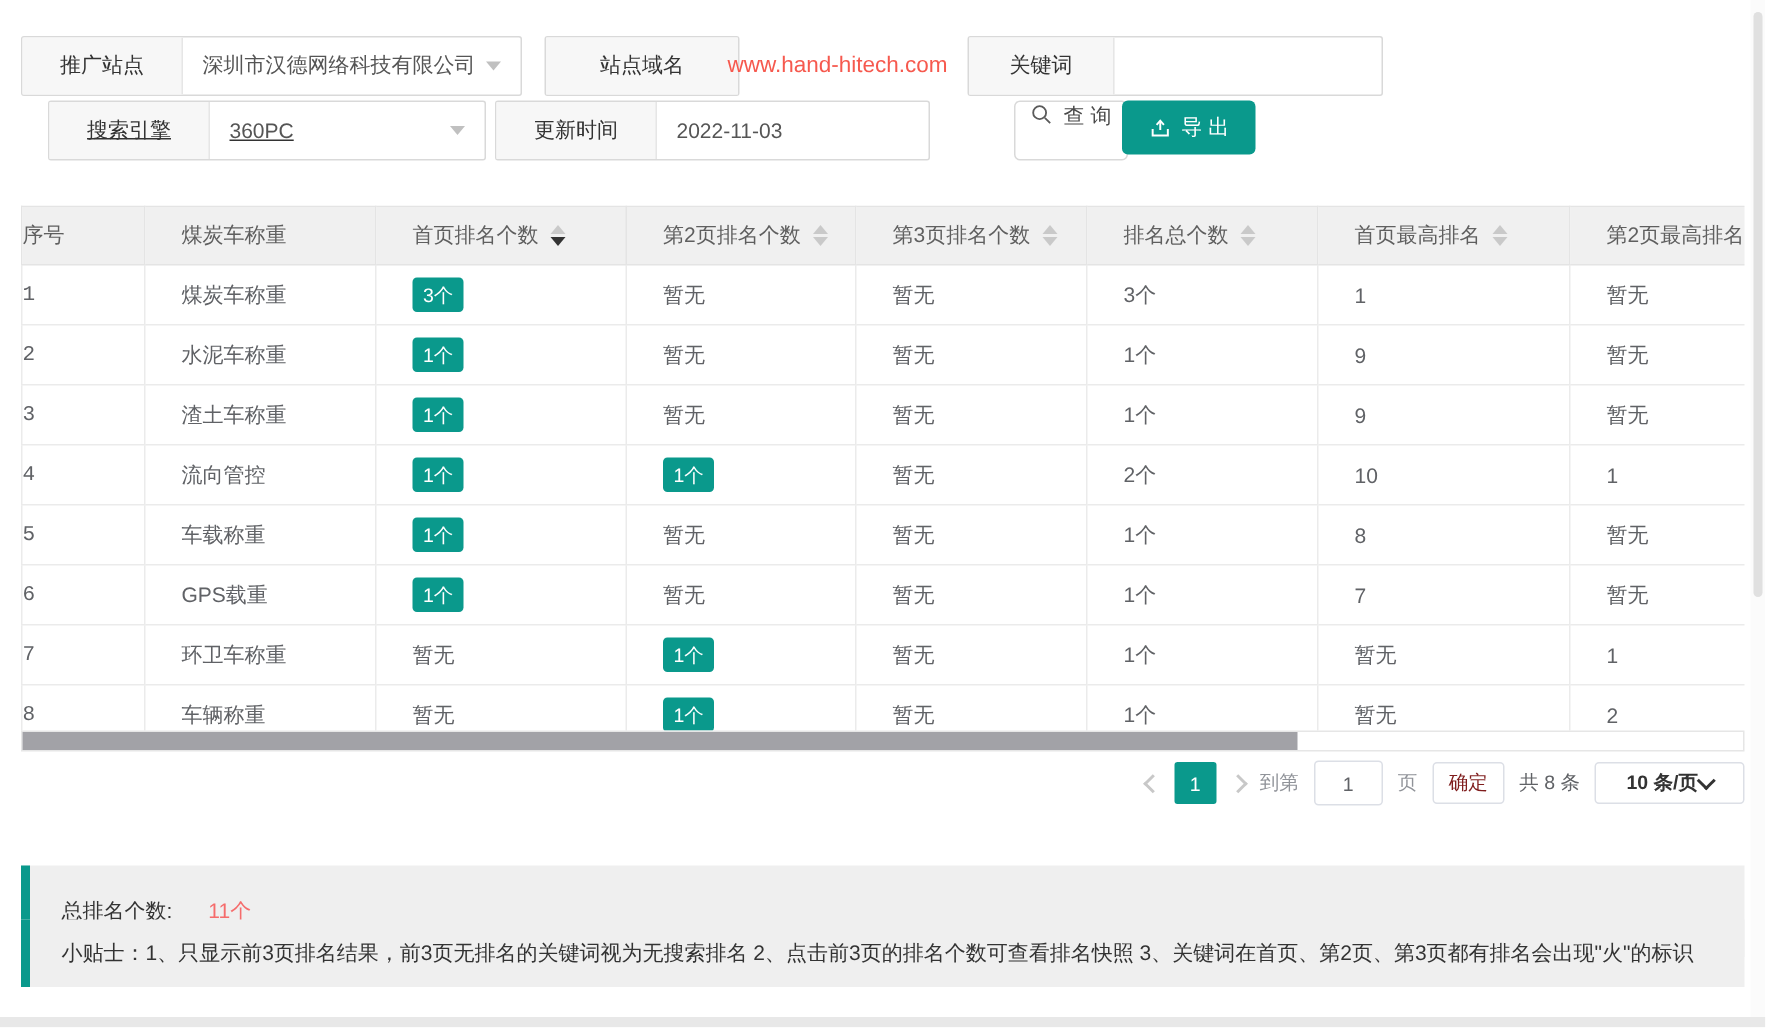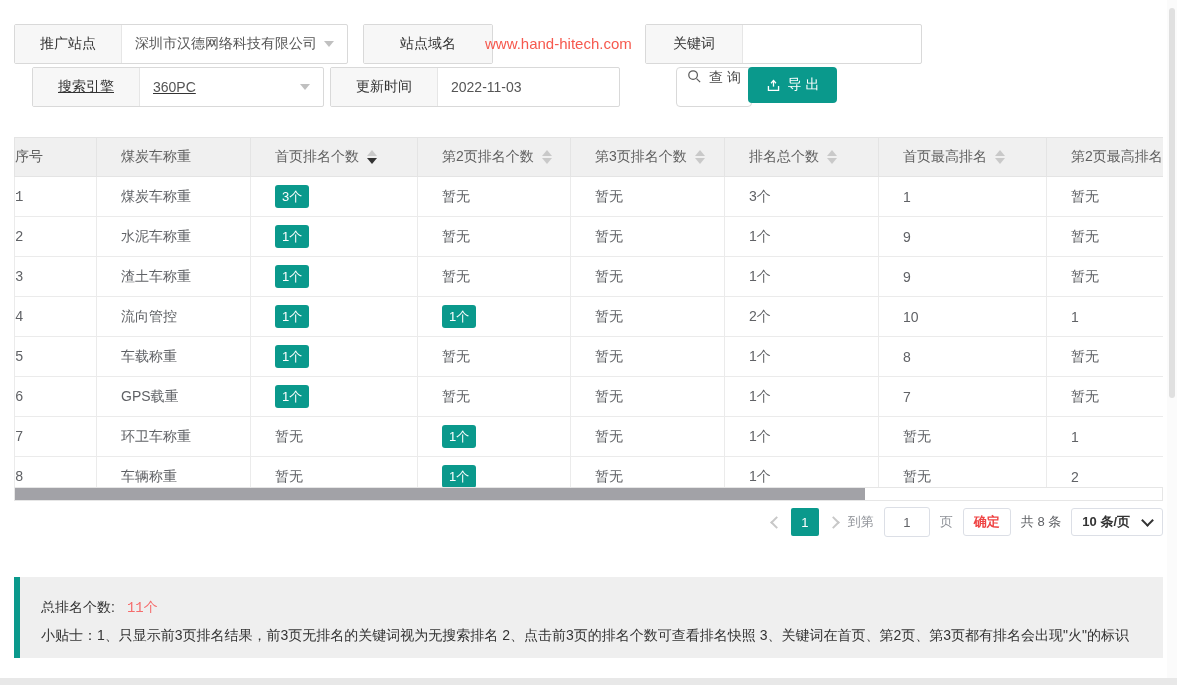--- a/index.html
+++ b/index.html
@@ -72,31 +72,31 @@
                 gap:10px; font-size:13px; color:#606266; }
   .pg-chev { width:7px; height:7px; border-left:2px solid #c8c8c8; border-bottom:2px solid #c8c8c8; cursor:pointer; }
   .pg-chev.left  { transform:rotate(45deg); }
   .pg-chev.right { transform:rotate(225deg); }
   .pg-page { width:28px; height:28px; background:var(--teal,#0a998c); color:#fff; display:flex;
              align-items:center; justify-content:center; border-radius:2px; font-size:13px; cursor:pointer; }
   .pg-goto { color:#909399; }
   .pg-input { width:40px; height:26px; border:1px solid #dcdfe6; border-radius:3px; text-align:center;
               font:inherit; color:#606266; outline:none; }
   .pg-btn { height:28px; padding:0 10px; background:#fff; border:1px solid #dcdfe6; border-radius:3px;
-            font-weight:700; color:#ef4444; display:flex; align-items:center; font-size:13px; cursor:pointer; }
+            font-weight:400; color:#7f1d1d; display:flex; align-items:center; font-size:13px; cursor:pointer; }
   .pg-size { height:28px; border:1px solid #dcdfe6; border-radius:3px; display:flex; align-items:center;
-             gap:13px; padding:0 10px; font-weight:600; color:#333; box-sizing:border-box; cursor:pointer; }
+             gap:1px; padding:0 20px; font-weight:600; color:#333; box-sizing:border-box; cursor:pointer; }
   .chev-down-b { width:7px; height:7px; border-right:2px solid #333; border-bottom:2px solid #333;
                  transform:rotate(45deg); margin-top:-3px; }
   
   .note { position:absolute; left:14px; width:1149px; background:#efefef; border-left:6px solid var(--teal,#0a998c);
           box-sizing:border-box; display:flex; align-items:center; padding-left:21px; font-size:14px; color:#333; }
   #note-summary { top:577px; height:61px; }
   #note-tips    { top:613px; height:45px; }
-  #summary-value { color:var(--salmon,#f56c6c); margin-left:12px;font-family:Liberation Mono, monospace; }
+  #summary-value { color:var(--salmon,#f56c6c); margin-left:24px; }
   
   #bottom-strip { position:absolute; left:0; top:678px; width:1177px; height:7px; background:#e8e8e8; }
   #vscroll { position:absolute; right:0; top:0; width:10px; height:678px; background:#fbfbfb; }
   #vscroll-thumb { position:absolute; right:2px; top:8px; width:6px; height:390px; background:#e0e0e0; border-radius:3px; cursor:pointer; }
 </style>
 </head>
 <body>
 
 <div class="page">
 

